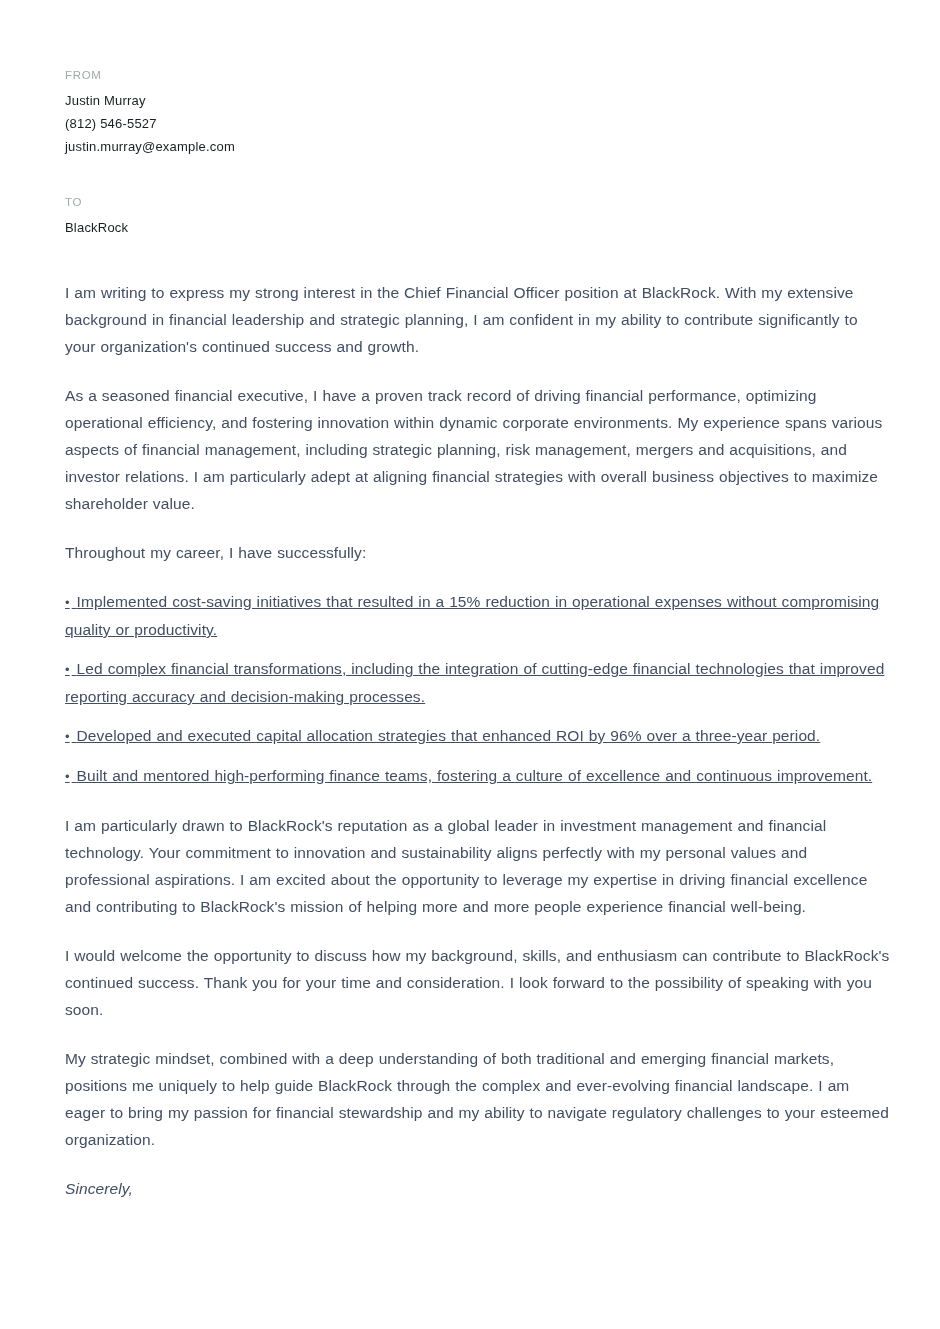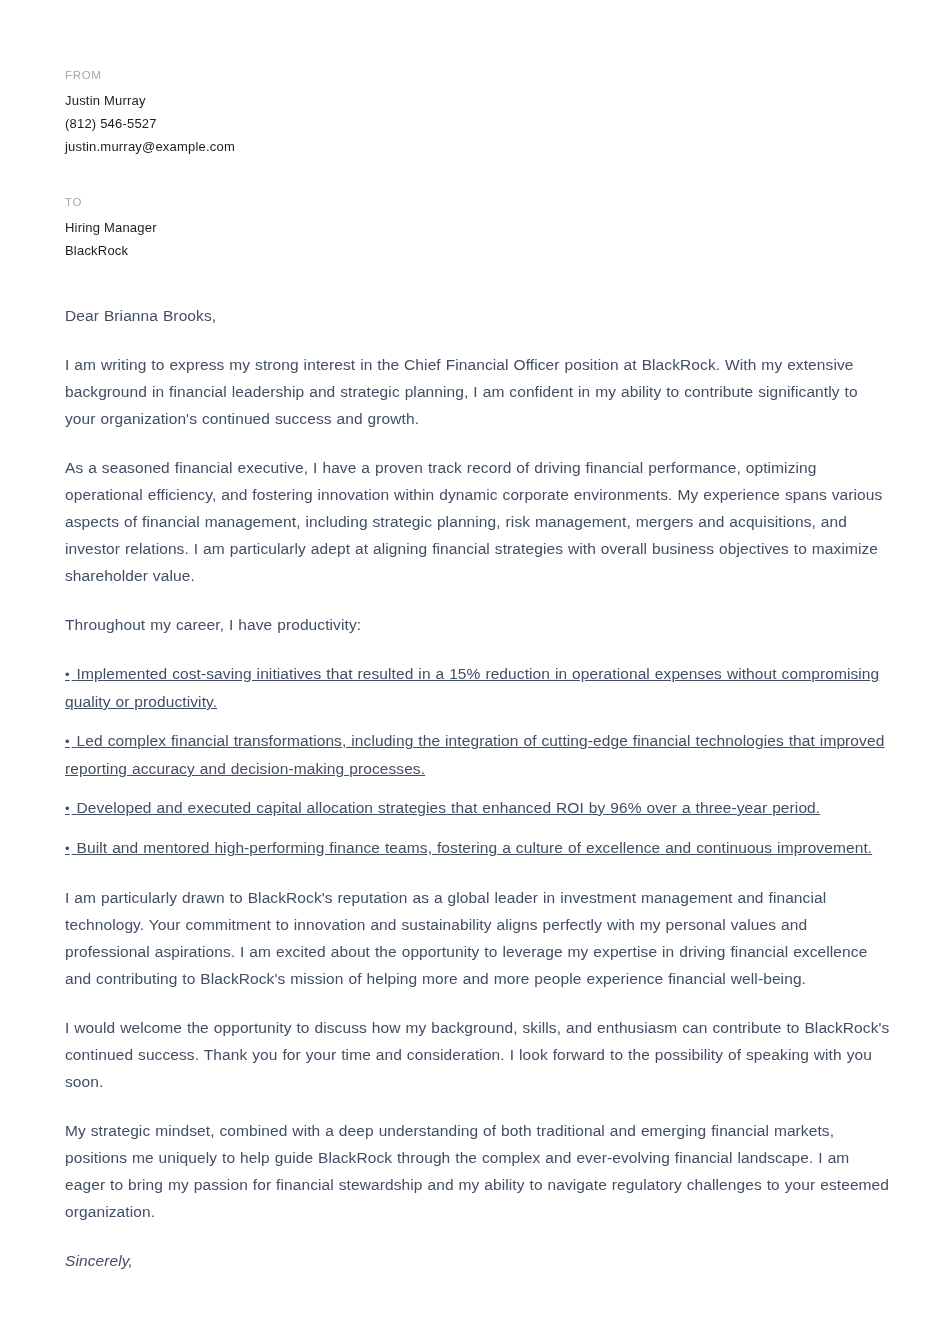--- a/index.html
+++ b/index.html
@@ -73,32 +73,30 @@
 
   <div class="addr-block from-block">
     <div class="addr-label">FROM</div>
     <div class="addr-line">Justin Murray</div>
     <div class="addr-line">(812) 546-5527</div>
     <div class="addr-line">justin.murray@example.com</div>
   </div>
 
   <div class="addr-block to-block">
     <div class="addr-label">TO</div>
-    <div class="addr-line">Hiring Manager</div>
     <div class="addr-line">BlackRock</div>
   </div>
 
   <div class="letter-body">
-    <p>Dear Brianna Brooks,</p>
 
     <p>I am writing to express my strong interest in the Chief Financial Officer position at BlackRock. With my extensive background in financial leadership and strategic planning, I am confident in my ability to contribute significantly to your organization's continued success and growth.</p>
 
     <p>As a seasoned financial executive, I have a proven track record of driving financial performance, optimizing operational efficiency, and fostering innovation within dynamic corporate environments. My experience spans various aspects of financial management, including strategic planning, risk management, mergers and acquisitions, and investor relations. I am particularly adept at aligning financial strategies with overall business objectives to maximize shareholder value.</p>
 
-    <p>Throughout my career, I have productivity:</p>
+    <p>Throughout my career, I have successfully:</p>
 
     <div class="bullets">
       <p class="bullet"><span class="bullet-dot">•</span> <span>Implemented cost-saving initiatives that resulted in a 15% reduction in operational expenses without compromising quality or productivity.</span></p>
       <p class="bullet"><span class="bullet-dot">•</span> <span>Led complex financial transformations, including the integration of cutting-edge financial technologies that improved reporting accuracy and decision-making processes.</span></p>
       <p class="bullet"><span class="bullet-dot">•</span> <span>Developed and executed capital allocation strategies that enhanced ROI by 96% over a three-year period.</span></p>
       <p class="bullet"><span class="bullet-dot">•</span> <span>Built and mentored high-performing finance teams, fostering a culture of excellence and continuous improvement.</span></p>
     </div>
 
     <p>I am particularly drawn to BlackRock's reputation as a global leader in investment management and financial technology. Your commitment to innovation and sustainability aligns perfectly with my personal values and professional aspirations. I am excited about the opportunity to leverage my expertise in driving financial excellence and contributing to BlackRock's mission of helping more and more people experience financial well-being.</p>
 

